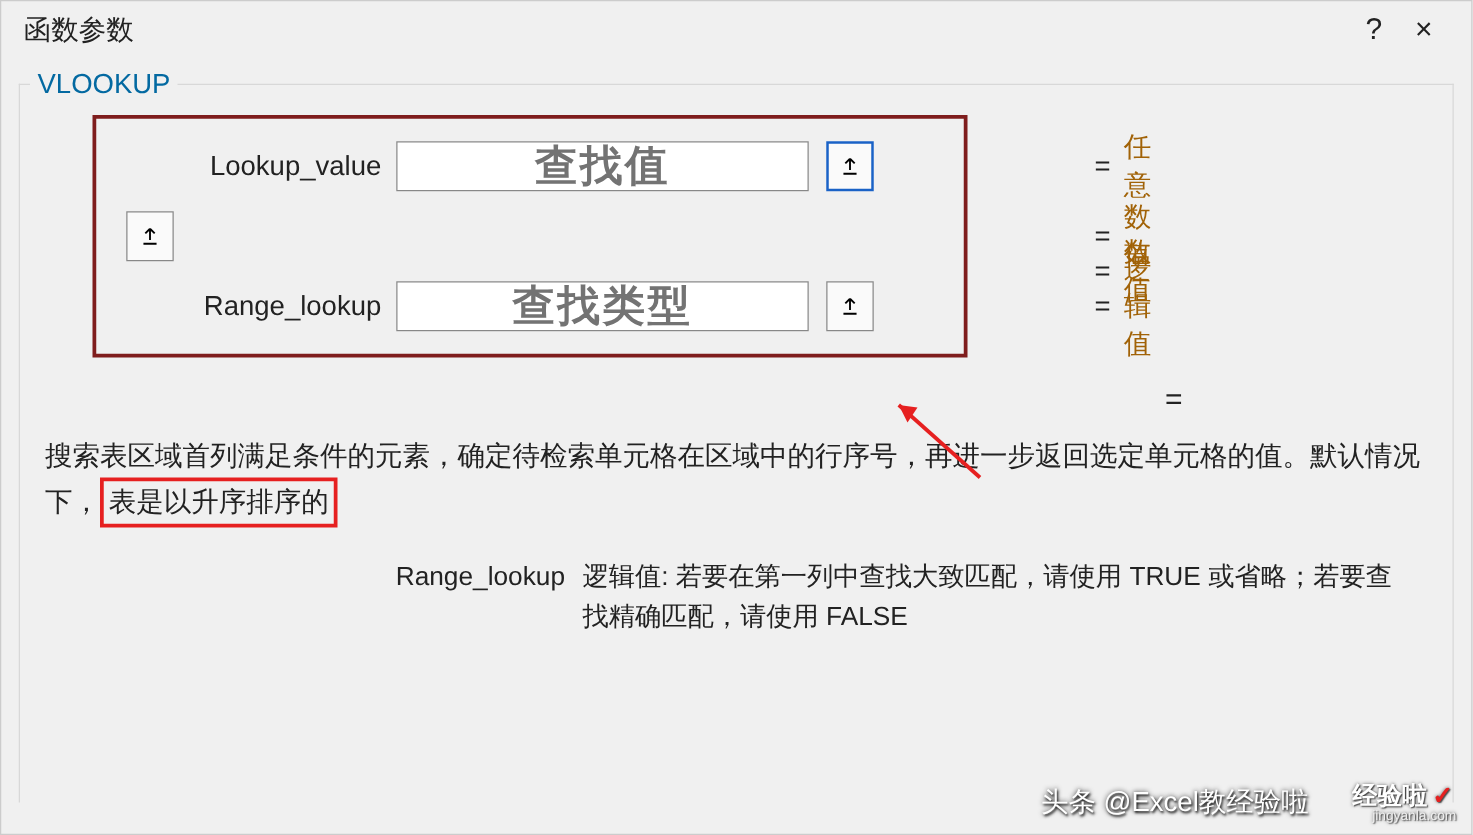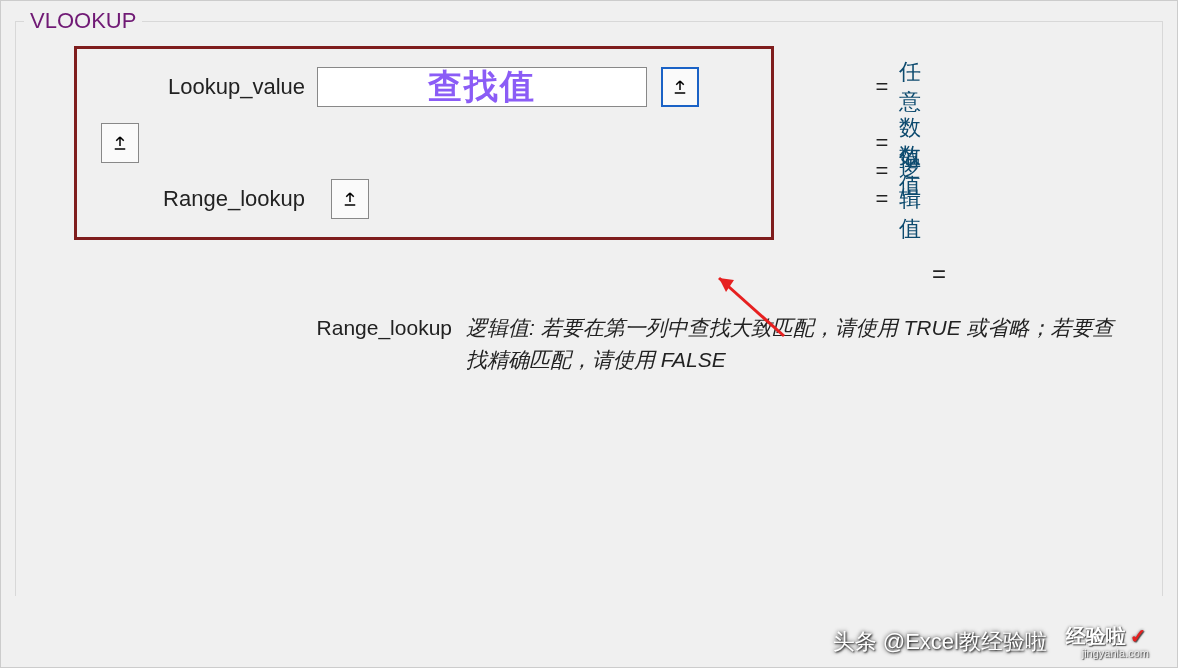--- a/index.html
+++ b/index.html
@@ -43,21 +43,21 @@
     border-right: 1px solid #d8d8d8;
     padding: 24px 20px 10px 20px;
     height: 575px;
   }
   .fn-name {
     position: absolute;
     top: -14px; left: 8px;
     background: #f0f0f0;
     padding: 0 6px;
     font-size: 22px;
-    color: #701a75;
+    color: #0369a1;
   }
   .red-box {
     border: 3px solid #7f1d1d;
     padding: 10px 10px 10px 10px;
     width: 700px;
     margin-left: 38px;
     position: relative;
   }
   .row {
     display: flex;
@@ -84,21 +84,21 @@
     padding: 0 8px;
   }
   .overlay {
     position: absolute;
     left: 0; top: 0; right: 0; bottom: 0;
     display: flex;
     align-items: center;
     justify-content: center;
     font-size: 34px;
     font-weight: bold;
-    color: #8b5cf6;
+    color: #737373;
     pointer-events: none;
     letter-spacing: 2px;
   }
   .picker {
     width: 38px; height: 40px;
     margin-left: 14px;
     border: 1px solid #888;
     background: #fafafa;
     display: flex;
     align-items: center;
@@ -112,21 +112,21 @@
     text-align: center;
     font-size: 22px;
     color: #222;
     position: absolute;
     left: 780px;
   }
   .type-col {
     position: absolute;
     left: 812px;
     font-size: 22px;
-    color: #0c4a6e;
+    color: #a16207;
   }
   .row-wrap {
     position: relative;
     display: flex;
     align-items: center;
   }
   .result-eq {
     text-align: center;
     font-size: 24px;
     color: #222;
@@ -153,38 +153,37 @@
   }
   .param-desc .pn {
     width: 430px;
     text-align: right;
     padding-right: 14px;
     white-space: nowrap;
   }
   .param-desc .pd {
     flex: 1;
     padding-right: 20px;
-    font-style: italic;
   }
   .arrow {
     position: absolute;
     pointer-events: none;
   }
   .watermark1 {
     position: absolute;
     right: 130px; bottom: 10px;
     font-size: 22px;
     color: #fff;
     text-shadow: 0 0 4px rgba(0,0,0,0.8), 1px 1px 2px rgba(0,0,0,0.8);
     font-weight: 500;
     margin-top: 44px;
   }
   .watermark2 {
     position: absolute;
-    right: 28px; bottom: 8px;
+    right: 12px; bottom: 8px;
     font-size: 20px;
     color: #fff;
     font-weight: bold;
     text-shadow: 0 0 3px rgba(0,0,0,0.6), 1px 1px 1px rgba(0,0,0,0.6);
   }
   .watermark2 .sub {
     display:block;
     font-size: 11px;
     font-weight: normal;
     color: #eee;
@@ -195,20 +194,25 @@
     color: #e62020;
     font-weight: bold;
     margin-left: 4px;
   }
 </style>
 </head>
 <body>
 
 <div class="dialog">
 
+  <div class="title-bar">
+    <div class="title">函数参数</div>
+    <div class="help">?</div>
+    <div class="close">×</div>
+  </div>
 
   <div class="content">
     <div class="fn-name">VLOOKUP</div>
 
     <div style="position:relative;">
       <div class="red-box">
 
         <div class="row-wrap">
           <div class="row">
             <div class="label">Lookup_value</div>
@@ -239,39 +243,46 @@
         </div>
 
         <div class="row-wrap">
           <div class="eq-col">=</div>
           <div class="type-col">数值</div>
         </div>
 
         <div class="row-wrap">
           <div class="row">
             <div class="label">Range_lookup</div>
+            <div class="input-wrap">
+              <input class="input" style="">
+              <div class="overlay">查找类型</div>
+            </div>
             <div class="picker">
               <svg viewBox="0 0 24 24">
                   <path d="M12 4 L12 16 M12 4 L7 9 M12 4 L17 9 M5 20 H19" stroke="#000" stroke-width="2" fill="none"></path>
                 </svg>
             </div>
           </div>
           <div class="eq-col">=</div>
           <div class="type-col">逻辑值</div>
         </div>
       </div>
 
       <svg class="arrow" style="left:668px; top:220px; width:90px; height:80px;" viewBox="0 0 90 80">
         <line x1="80" y1="70" x2="15" y2="12" stroke="#e62020" stroke-width="3"></line>
         <polygon points="15,12 30,14 22,26" fill="#e62020"></polygon>
       </svg>
     </div>
 
     <div class="result-eq">=</div>
 
+    <div class="desc">
+      <span>搜索表区域首列满足条件的元素，确定待检索单元格在区域中的行序号，再进一步返回选定单元格的值。默认情况下，</span><span class="red-box2">表是以升序排序的</span>
+    </div>
 
     <div class="param-desc">
       <div class="pn">Range_lookup</div>
       <div class="pd">逻辑值: 若要在第一列中查找大致匹配，请使用 TRUE 或省略；若要查找精确匹配，请使用 FALSE</div>
     </div>
 
   </div>
 
   <div class="watermark1">头条 @Excel教经验啦</div>
   <div class="watermark2">

